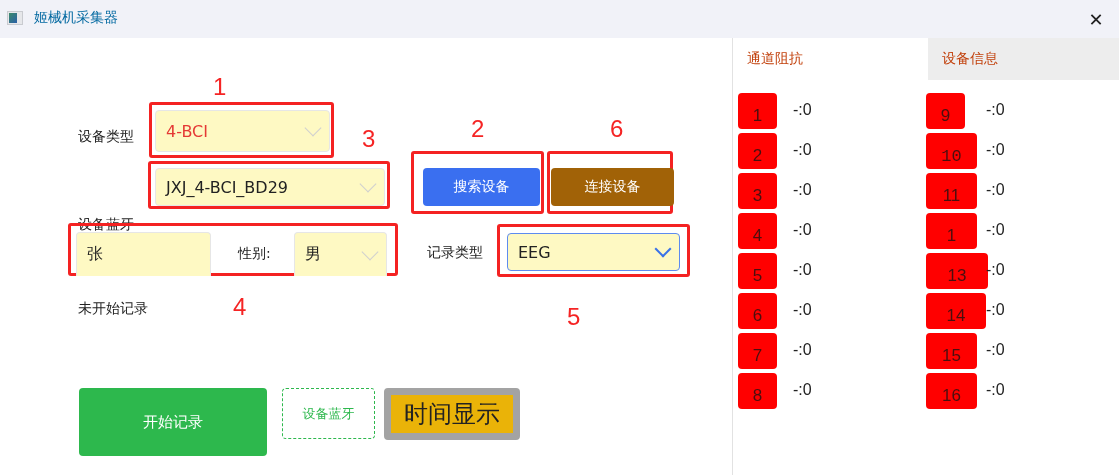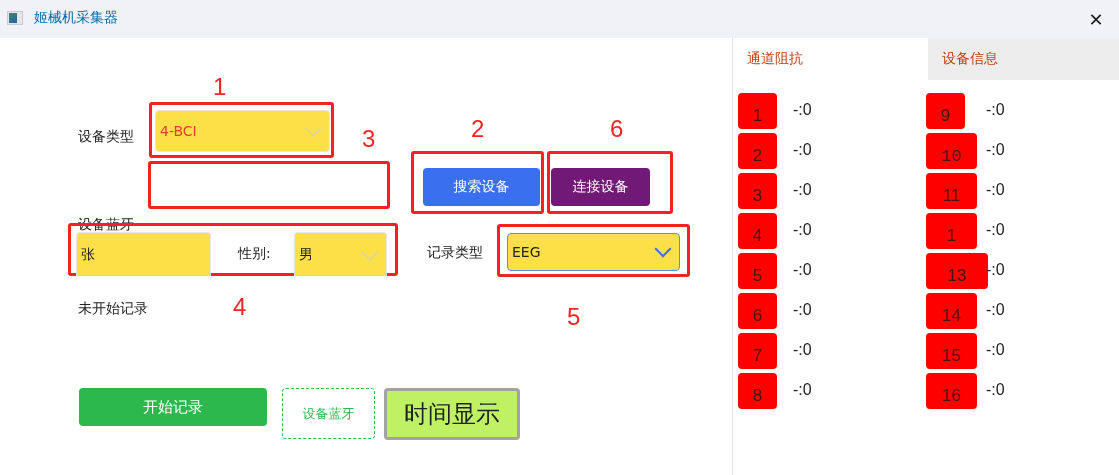--- a/index.html
+++ b/index.html
@@ -11,21 +11,21 @@
     .app-icon::before { content: ""; position: absolute; left: 1px; top: 1px; width: 8px; height: 10px; background: linear-gradient(135deg, #3c8b6a, #2a5fa8); }
     .app-title { position: absolute; left: 34px; top: 9px; font-size: 14px; color: #0369a1; }
     .close-btn { position: absolute; right: 0; top: 0; width: 46px; height: 38px; display: flex; align-items: center; justify-content: center; font-size: 18px; color: #222; cursor: pointer; }
 
     .main { position: absolute; left: 0; top: 38px; width: 732px; height: 437px; background: #fff; }
 
     .label { position: absolute; font-size: 14px; color: #222; }
     .num { position: absolute; font-size: 24px; color: #f52424; font-family: "Liberation Sans", sans-serif; }
     .redbox { position: absolute; border: 3px solid #f42222; border-radius: 3px; }
 
-    .select { position: absolute; background: #fde047; border: 1px solid #e6e6e6; border-radius: 4px; font-size: 14px; display: flex; align-items: center; padding-left: 4px; }
+    .select { position: absolute; background: #fef9c3; border: 1px solid #e6e6e6; border-radius: 4px; font-size: 16px; display: flex; align-items: center; padding-left: 10px; }
     .chev { position: absolute; right: 10px; top: 50%; width: 12px; height: 12px; border-right: 1.2px solid #cfcfcf; border-bottom: 1.2px solid #cfcfcf; transform: translateY(-75%) rotate(45deg); }
     .chev.blue { border-color: #3a72e8; border-width: 2px; }
 
     .btn { position: absolute; border-radius: 4px; display: flex; align-items: center; justify-content: center; font-size: 14px; color: #fff; cursor: pointer; }
 
     .side { position: absolute; left: 732px; top: 38px; width: 387px; height: 437px; background: #fff; border-left: 1px solid #e2e2e2; }
     .tab { position: absolute; top: 0; height: 42px; display: flex; align-items: center; padding-left: 14px; font-size: 14px; color: #c2410c; }
     .tab.active { left: 0; width: 195px; background: #fff; }
     .tab.inactive { left: 195px; width: 192px; background: #ededed; }
 
@@ -53,48 +53,52 @@
 
   <div class="label" style="left:78px; top:90px;">设备类型</div>
   <div class="redbox" style="left:149px; top:64px; width:185px; height:56px;"></div>
   <div class="select" style="left:155px; top:72px; width:175px; height:42px; color:#e53935;">
     <span>4-BCI</span>
     <span class="chev"></span>
   </div>
 
   <div class="label" style="left:78px; top:141px;margin-top:37px;">设备蓝牙</div>
   <div class="redbox" style="left:148px; top:123px; width:242px; height:48px;"></div>
+  <div class="select" style="left:155px; top:130px; width:230px; height:38px; color:#222;">
+    <span>JXJ_4-BCI_BD29</span>
+    <span class="chev"></span>
+  </div>
 
   <div class="redbox" style="left:411px; top:113px; width:133px; height:63px;"></div>
   <div class="btn" style="left:423px; top:130px; width:117px; height:38px; background:#3a6ff0;">搜索设备</div>
   <div class="redbox" style="left:547px; top:113px; width:126px; height:63px;"></div>
-  <div class="btn" style="left:551px; top:130px; width:99px; height:38px; background:#701a75;">连接设备</div>
+  <div class="btn" style="left:551px; top:130px; width:123px; height:38px; background:#a16207;">连接设备</div>
 
   <div class="redbox" style="left:68px; top:185px; width:330px; height:53px;"></div>
   <div class="select" style="left:76px; top:194px; width:135px; height:44px; color:#222; border-bottom:none; border-radius:4px 4px 0 0;">
     <span>张</span>
   </div>
   <div class="label" style="left:238px; top:207px;">性别:</div>
   <div class="select" style="left:294px; top:194px; width:93px; height:44px; color:#222; border-bottom:none; border-radius:4px 4px 0 0;">
     <span>男</span>
     <span class="chev"></span>
   </div>
 
   <div class="label" style="left:427px; top:206px;">记录类型</div>
   <div class="redbox" style="left:497px; top:186px; width:193px; height:53px;"></div>
   <div class="select" style="left:507px; top:195px; width:173px; height:38px; color:#222; border:1px solid #5d8bf0;">
     <span>EEG</span>
     <span class="chev blue"></span>
   </div>
 
   <div class="label" style="left:78px; top:262px;">未开始记录</div>
 
-  <div class="btn" style="left:79px; top:350px; width:188px; height:38px; background:#2db84d; font-size:15px;">开始记录</div>
+  <div class="btn" style="left:79px; top:350px; width:188px; height:68px; background:#2db84d; font-size:15px;">开始记录</div>
   <div class="btn" style="left:282px; top:350px; width:93px; height:51px; background:#fff; border:1.5px dashed #2db84d; color:#2db84d; font-size:13px;">设备蓝牙</div>
-  <div class="btn" style="left:384px; top:350px; width:136px; height:52px; background:#bef264; border:3px solid #a3a3a3; color:#222; font-size:24px;">时间显示</div>
+  <div class="btn" style="left:384px; top:350px; width:136px; height:52px; background:#eab308; border:7px solid #a3a3a3; color:#222; font-size:24px;">时间显示</div>
 </div>
 
 <div class="side">
   <div class="tab active">通道阻抗</div>
   <div class="tab inactive">设备信息</div>
 
   <div class="ch-row" style="left:5px; top:55px;">
     <div class="ch-badge" style="left:0; width:39px;">1</div>
     <div class="ch-val" style="left:55px;">-:0</div>
   </div>
@@ -141,21 +145,21 @@
   </div>
   <div class="ch-row" style="left:193px; top:175px;">
     <div class="ch-badge" style="left:0; width:51px;">1</div>
     <div class="ch-val" style="left:60px;">-:0</div>
   </div>
   <div class="ch-row" style="left:193px; top:215px;">
     <div class="ch-badge" style="left:0; width:62px;">13</div>
     <div class="ch-val" style="left:60px;">-:0</div>
   </div>
   <div class="ch-row" style="left:193px; top:255px;">
-    <div class="ch-badge" style="left:0; width:51px;">14</div>
+    <div class="ch-badge" style="left:0; width:60px;">14</div>
     <div class="ch-val" style="left:60px;">-:0</div>
   </div>
   <div class="ch-row" style="left:193px; top:295px;">
     <div class="ch-badge" style="left:0; width:51px;">15</div>
     <div class="ch-val" style="left:60px;">-:0</div>
   </div>
   <div class="ch-row" style="left:193px; top:335px;">
     <div class="ch-badge" style="left:0; width:51px;">16</div>
     <div class="ch-val" style="left:60px;">-:0</div>
   </div>

